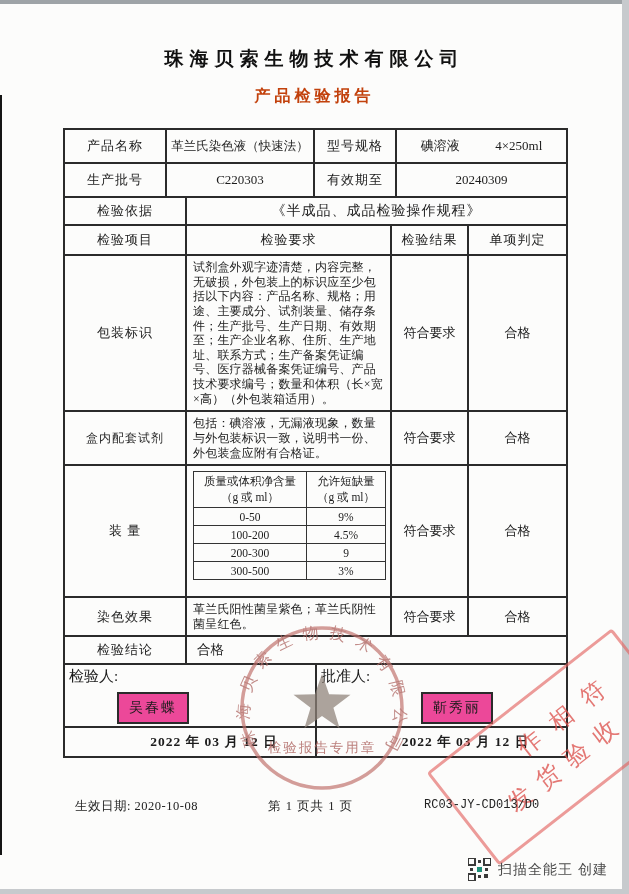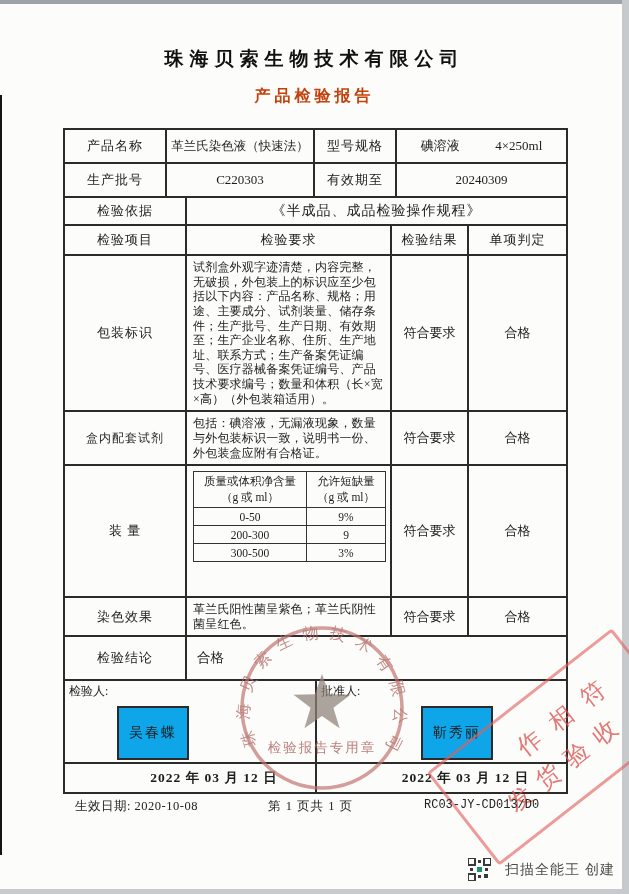--- a/index.html
+++ b/index.html
@@ -37,24 +37,24 @@
   .conc-val { padding-left:10px; font-size:13.5px; }
 
   
   .vol-wrap td { border:1.5px solid #333; }
   table.vol { width:192px; margin:5px 8px 5px 6px; }
   .vol td { font-size:11.5px; text-align:center; height:18px; padding:0 2px; }
   .vol .vh { line-height:1.35; padding:2px 0; }
 
   
   .sig-cell { vertical-align:top; height:44px; padding:2px 4px; position:relative; }
-  .sig-label { font-size:12px;text-align:center; }
+  .sig-label { font-size:15px;text-align:center; }
   .name-box {
-    display:inline-block; border:2px solid #2b2b2b; padding:16px 10px;
-    font-size:14px; letter-spacing:2px; margin-top:6px; background:#0ea5e9;
+    display:inline-block; border:2px solid #2b2b2b; padding:5px 10px;
+    font-size:14px; letter-spacing:2px; margin-top:6px; background:#ec4899;
   }
   .name-left  { margin-left:48px; }
   .name-right { margin-left:100px; }
   .date-cell { height:30px; text-align:center; font-size:13.5px; font-weight:600; letter-spacing:1px;padding-left:48px; }
 
   .footer-row { position:absolute; top:798px; left:0; width:629px; font-size:12.5px; color:#222; }
   .footer-eff  { position:absolute; left:75px; top:0; letter-spacing:0.5px; }
   .footer-page { position:absolute; left:268px; top:0; letter-spacing:1px;font-family:Liberation Serif, serif; }
   .footer-doc  { position:absolute; left:424px; top:0; font-family:Liberation Mono, monospace; font-size:12px; }
 
@@ -66,21 +66,21 @@
     position:absolute; left:438px; top:688px; width:235px; height:118px;
     border:3px solid rgba(226,96,92,0.62); border-radius:4px;
     transform:rotate(-38deg); transform-origin:center;
     display:flex; flex-direction:column; justify-content:center; align-items:center;
     color:rgba(221,82,78,0.78); pointer-events:none;
   }
   .diag-line1 { font-size:24px; letter-spacing:16px; padding-left:60px; }
   .diag-line2 { font-size:24px; letter-spacing:12px; margin-top:6px; }
 
   
-  .watermark { position:absolute; left:468px; top:858px; display:flex; align-items:center; gap:14px;justify-content:flex-end; }
+  .watermark { position:absolute; left:468px; top:858px; display:flex; align-items:center; gap:7px;justify-content:flex-end; }
   .wm-text { font-size:14px; color:#4c4c4c; letter-spacing:1px; font-family:"Liberation Sans","DejaVu Sans",sans-serif; }
 </style>
 </head>
 <body>
 
 <div class="page">
   <div class="edge-top"></div>
   <div class="edge-right"></div>
   <div class="edge-bottom"></div>
   <div class="edge-left"></div>
@@ -165,40 +165,44 @@
               <td class="vh">
                 <div>允许短缺量</div>
                 <div>（g 或 ml）</div>
               </td>
             </tr>
             <tr>
               <td>0-50</td>
               <td>9%</td>
             </tr>
             <tr>
+              <td>100-200</td>
+              <td>4.5%</td>
+            </tr>
+            <tr>
               <td>200-300</td>
               <td>9</td>
             </tr>
             <tr>
               <td>300-500</td>
               <td>3%</td>
             </tr>
           </tbody>
               </table>
         </td>
         <td class="ctr">符合要求</td>
         <td class="ctr">合格</td>
       </tr>
       <tr style="height:30px">
         <td class="lbl">染色效果</td>
         <td class="req" style="vertical-align:bottom">革兰氏阳性菌呈紫色；革兰氏阴性菌呈红色。</td>
         <td class="ctr">符合要求</td>
         <td class="ctr">合格</td>
       </tr>
-      <tr style="height:44px">
+      <tr style="height:28px">
         <td class="lbl">检验结论</td>
         <td colspan="3" class="conc-val">合格</td>
       </tr>
     </tbody>
       </table>
 
     <table class="tbl-c">
       <colgroup>
           <col style="width:252px">
           <col style="width:251px">

